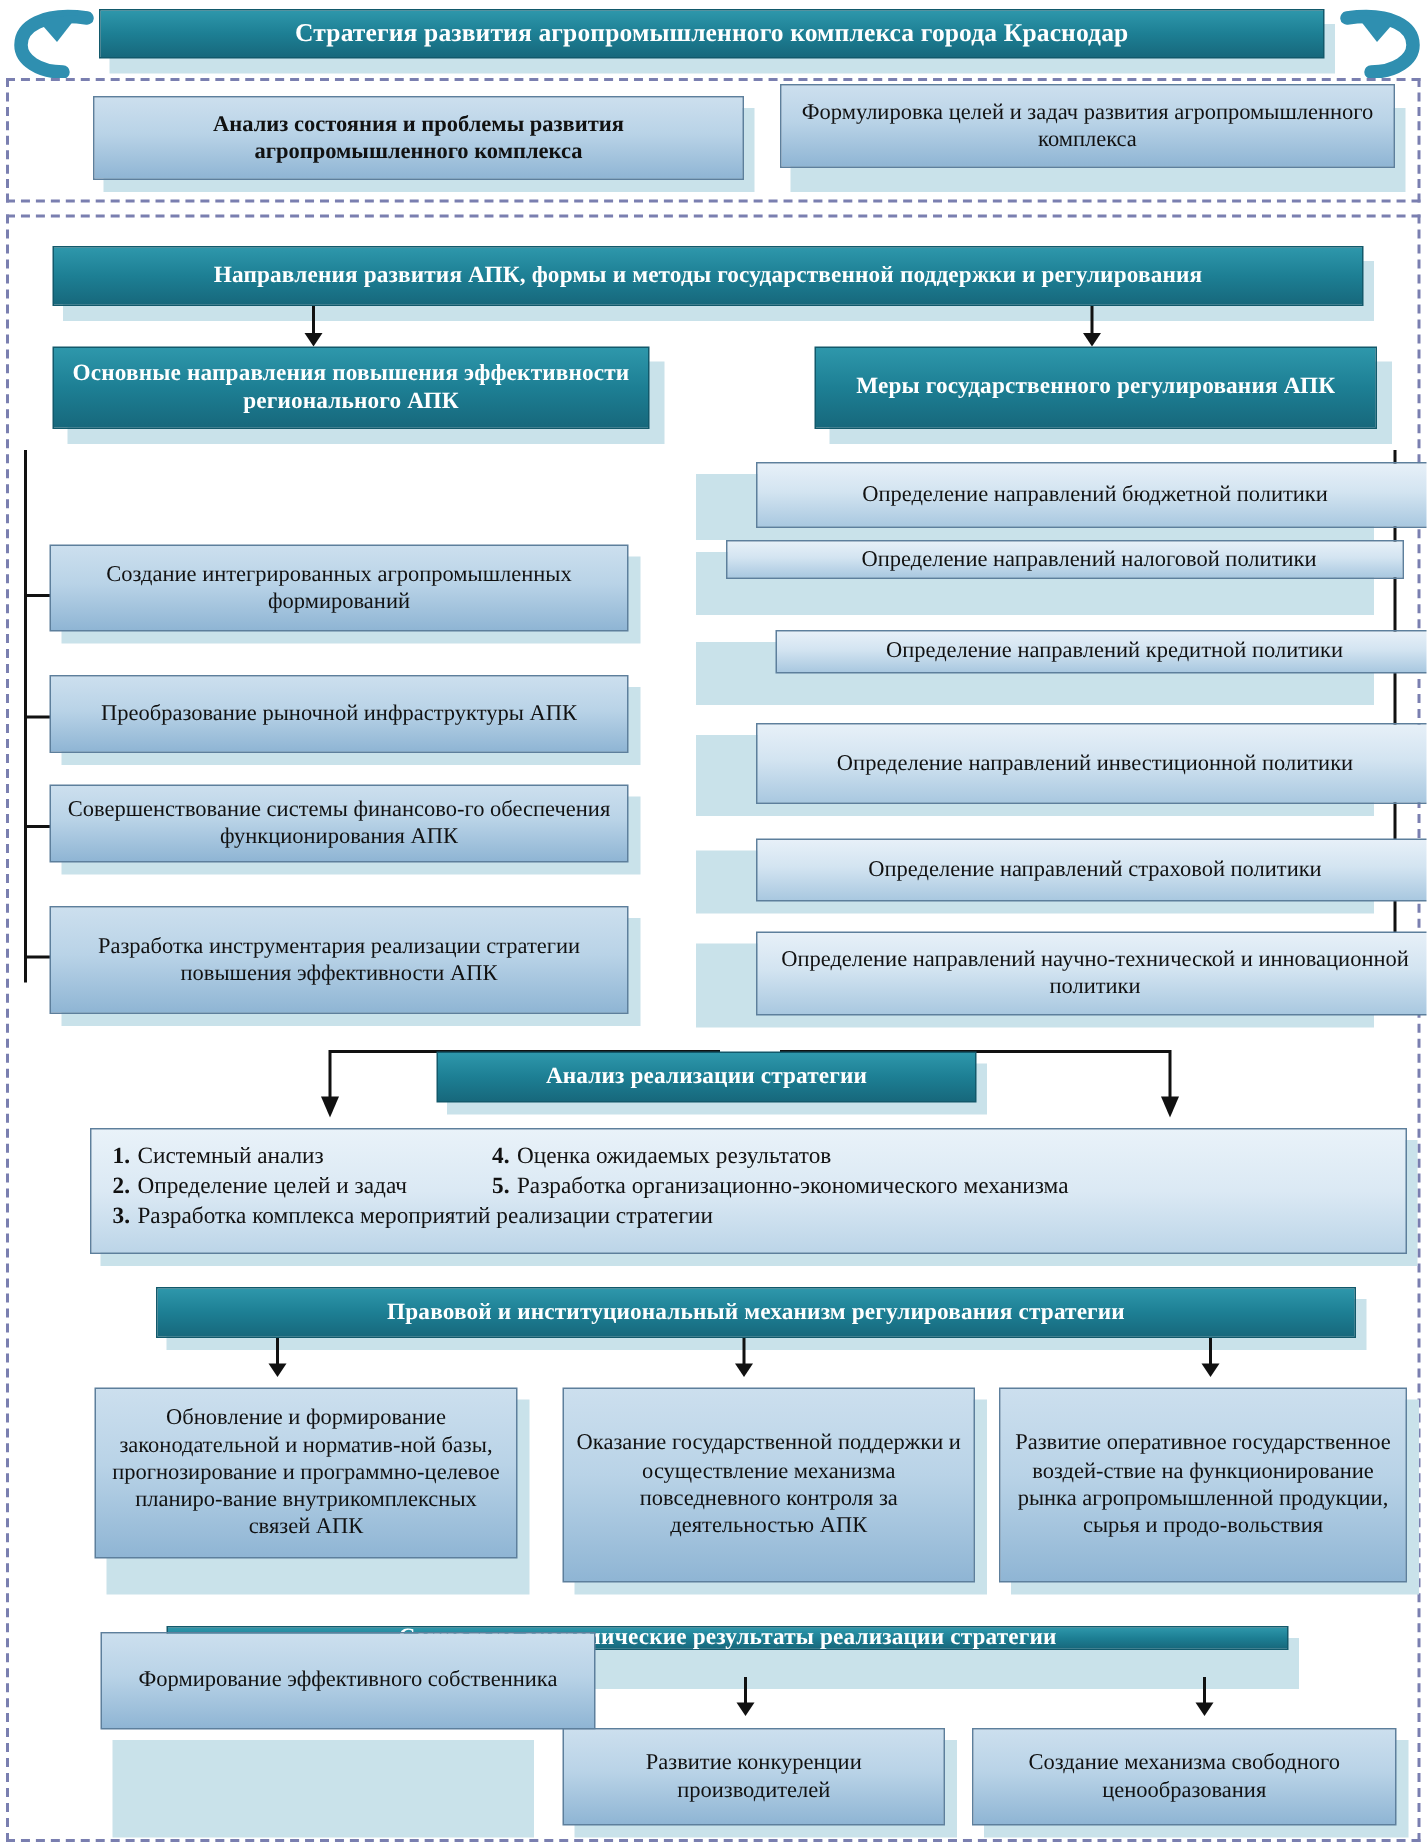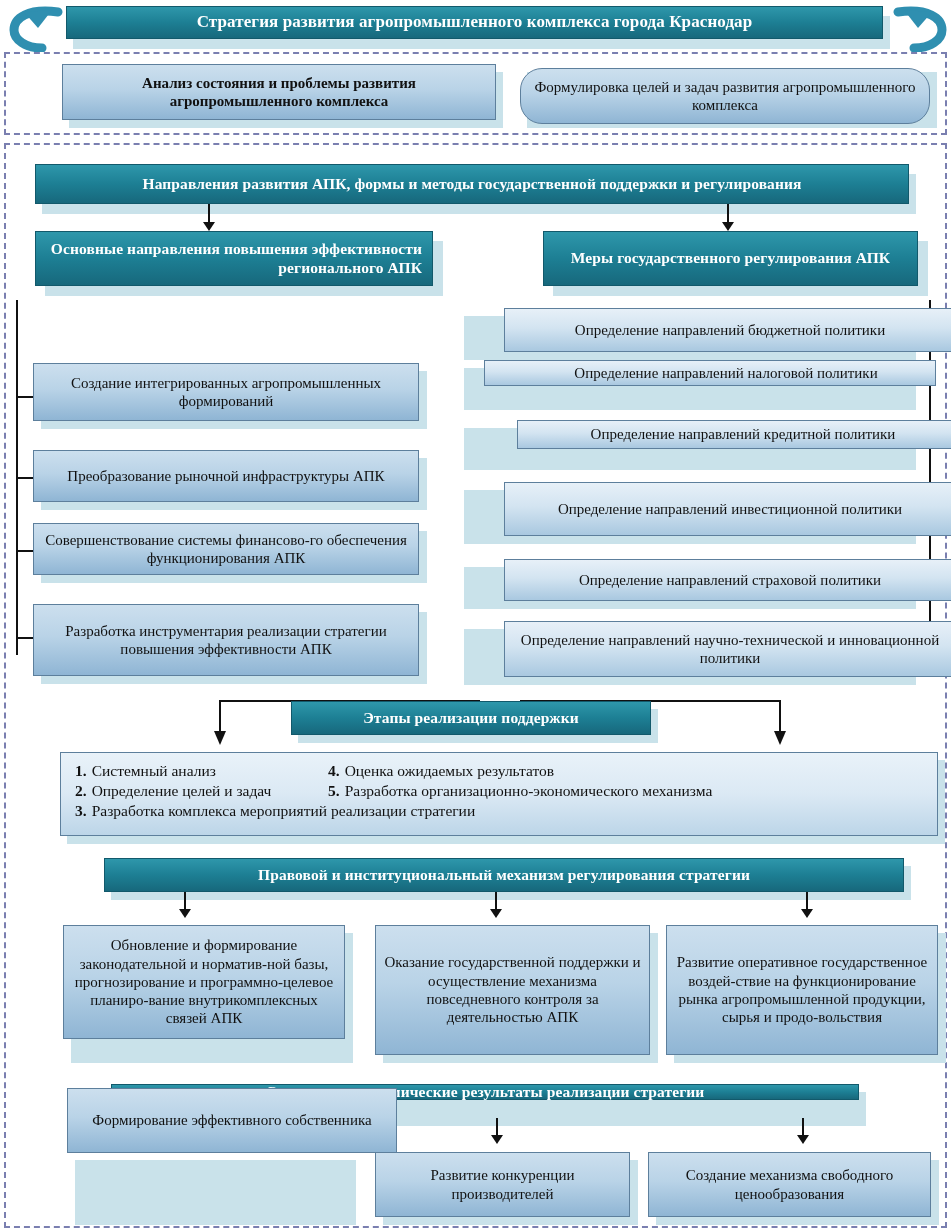--- a/index.html
+++ b/index.html
@@ -23,21 +23,21 @@
   }
 
   
   .hdr {
     position: absolute;
     box-sizing: border-box;
     background: linear-gradient(180deg, #2e97ab 0%, #1d7f94 50%, #17687c 100%);
     border: 1px solid #12596b;
     color: #ffffff;
     font-weight: bold;
-    text-align: right;
+    text-align: center;
     display: flex;
     align-items: center;
     justify-content: center;
     letter-spacing: 0.1px;
     line-height: 1.2;
   }
   .box {
     position: absolute;
     box-sizing: border-box;
     background: linear-gradient(180deg, #ccdfee 0%, #b9d3e7 45%, #8fb5d4 100%);
@@ -116,21 +116,21 @@
     <path d="M42 6 L14 4 L28 22 Z" fill="#2f8fb0"></path>
   </svg>
 
   <div class="shadow" style="left:73px; top:16px; width:817px; height:33px;"></div>
   <div class="hdr t-title" style="left:66px; top:6px; width:817px; height:33px;">Стратегия развития агропромышленного комплекса города Краснодар</div>
 
   <div class="shadow" style="left:69px; top:72px; width:434px; height:56px;"></div>
   <div class="box t-box" style="left:62px; top:64px; width:434px; height:56px;font-weight:bold;">Анализ состояния и проблемы развития агропромышленного комплекса</div>
 
   <div class="shadow" style="left:527px; top:72px; width:410px; height:56px;"></div>
-  <div class="box t-box" style="left:520px; top:68px; width:410px; height:56px;border-radius:22px;">Формулировка целей и задач развития агропромышленного комплекса</div>
+  <div class="box t-box" style="left:520px; top:56px; width:410px; height:56px;">Формулировка целей и задач развития агропромышленного комплекса</div>
 
   <div class="shadow" style="left:42px; top:174px; width:874px; height:40px;"></div>
   <div class="hdr t-sub" style="left:35px; top:164px; width:874px; height:40px;">Направления развития АПК, формы и методы государственной поддержки и регулирования</div>
 
   <div class="vline" style="left:208px; top:204px; height:20px;"></div>
   <div class="arrow-down" style="left:203px; top:222px;"></div>
   <div class="vline" style="left:727px; top:204px; height:20px;"></div>
   <div class="arrow-down" style="left:722px; top:222px;"></div>
 
   <div class="shadow" style="left:45px; top:241px; width:398px; height:55px;"></div>
@@ -184,21 +184,21 @@
   <div class="box light t-box" style="left:456px; top:621px; width:452px; height:56px;">Определение направлений научно-технической и инновационной политики</div>
 
   <svg class="arrow-diag" style="left:180px; top:693px;" width="640" height="64" viewBox="0 0 640 64">
     <path d="M300 8 L40 8 L40 40" fill="none" stroke="#111" stroke-width="2"></path>
     <path d="M34 38 L46 38 L40 52 Z" fill="#111"></path>
     <path d="M340 8 L600 8 L600 40" fill="none" stroke="#111" stroke-width="2"></path>
     <path d="M594 38 L606 38 L600 52 Z" fill="#111"></path>
   </svg>
 
   <div class="shadow" style="left:298px; top:709px; width:360px; height:34px;"></div>
-  <div class="hdr t-sub" style="left:291px; top:701px; width:360px; height:34px;">Этапы реализации поддержки</div>
+  <div class="hdr t-sub" style="left:291px; top:701px; width:360px; height:34px;">Анализ реализации стратегии</div>
 
   <div class="shadow" style="left:67px; top:760px; width:878px; height:84px;"></div>
   <div class="stage-list" style="left:60px; top:752px; width:878px; height:84px;">
     <div class="stage-row">
       <div class="stage-col1">
         <span class="stage-num">1.</span>
         <span>Системный анализ</span>
       </div>
       <div class="stage-col2">
         <span class="stage-num">4.</span>

